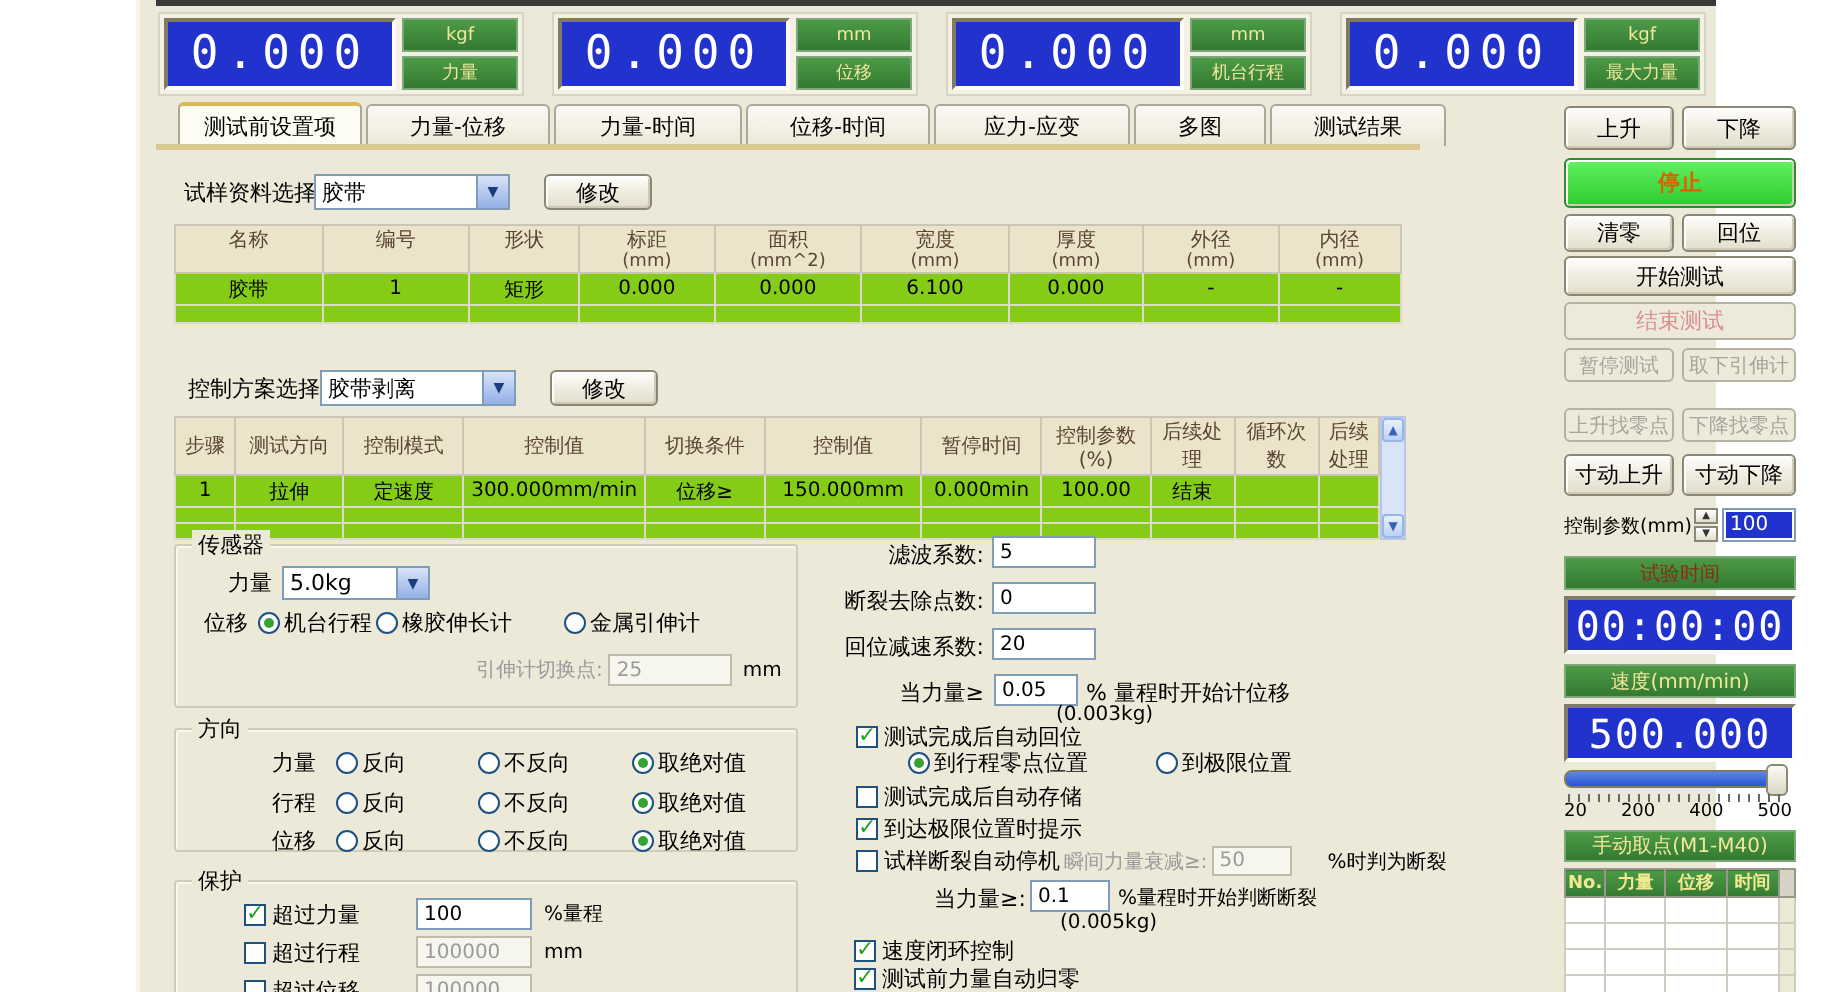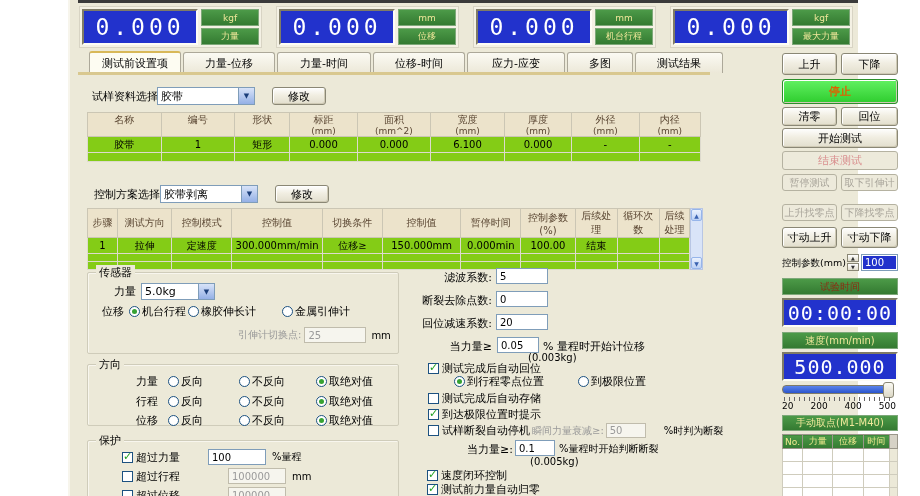--- a/index.html
+++ b/index.html
@@ -30,21 +30,21 @@
          box-shadow:inset 1px 1px 0 #fff, inset -1px -1px 0 #cfcab5; display:flex; align-items:center;
          justify-content:center; font-size:11px; cursor:pointer; white-space:nowrap; }
   .btn.dis { color:#a8a49a; background:#edeadb; box-shadow:none; border-color:#b5b2a1; cursor:default; }
   .btn.end { color:#d98f8f; }
   .btn.stop { background:linear-gradient(#62f162,#2ecc2e); border-color:#2a8f2a; color:#e05f00; font-weight:bold; }
   .selbox { background:#fff; border:1px solid #7f9db9; display:flex; align-items:center; font-size:11px; }
   .selbox .val { flex:1; padding-left:3px; white-space:nowrap; overflow:hidden; }
   .selarrow { width:16px; align-self:stretch; background:linear-gradient(#d8e3f8,#94b0e6); border-left:1px solid #7f9db9;
               display:flex; align-items:center; justify-content:center; font-size:7px; color:#1b3e7a; }
   .inp { background:#fff; border:1px solid #7f9db9; font-size:10px; display:flex; align-items:center; padding:0 3px; }
-  .inp.dis { color:#9a9a9a; background:#f6f5ee; border-color:#c0bcac;margin-left:20px; }
+  .inp.dis { color:#9a9a9a; background:#f6f5ee; border-color:#c0bcac; }
   .rd { width:11px; height:11px; border-radius:50%; background:#fff; border:1px solid #1c5180; display:inline-block;
         position:relative; flex:none; margin-right:2px; }
   .rd.sel::after { content:""; position:absolute; left:2px; top:2px; width:5px; height:5px; border-radius:50%; background:#36a233; }
   .cb { width:11px; height:11px; background:#fff; border:1px solid #1c5180; display:inline-block; position:relative;
         flex:none; margin-right:3px; }
   .cb.on::after { content:"✓"; position:absolute; left:0; top:-3px; color:#21a121; font-size:11px; font-weight:bold; }
   .fs { position:absolute; border:1px solid #cfccba; border-radius:2px; box-shadow:inset 1px 1px 0 #f8f6ee; }
   .fs .legend { position:absolute; top:-8px; left:8px; background:#ece9d8; padding:0 3px; font-size:11px; }
   .frow { display:flex; align-items:center; font-size:11px; }
 
@@ -56,21 +56,21 @@
   .hu { font-size:9px; line-height:9px; min-height:9px; }
 
   
   .side { position:absolute; left:672px; top:52px; width:116px; height:444px;margin-left:40px; }
   .side > * { position:absolute; }
   .gheader { background:linear-gradient(#4c9a48,#347a31); border:1px solid #7da879; color:#efe79a;
              display:flex; align-items:center; justify-content:center; font-size:10px; }
   .bluebox { background:#2232cc; color:#fff; border:2px solid; border-color:#7f7b66 #fdfcf5 #fdfcf5 #7f7b66;
              display:flex; align-items:center; justify-content:center; font-family:"DejaVu Sans Mono",monospace;
              font-size:20px; letter-spacing:1px; }
-  .mtable th { background:linear-gradient(#4c9a48,#347a31); color:#f0e98f; font-size:9px; font-weight:normal; border:1px solid #9a968a; }
+  .mtable th { background:linear-gradient(#4c9a48,#347a31); color:#f0e98f; font-size:9px; font-weight:bold; border:1px solid #9a968a; }
   .mtable td { background:#fff; border:1px solid #cfccbd; height:13px; }
   .mtable th.scol { background:#d6d2c6; }
   .spin { width:12px; display:flex; flex-direction:column; gap:1px; }
   .spb { flex:1; background:linear-gradient(#fefefe,#e2decd); border:1px solid #8a8775; font-size:5px;
          display:flex; align-items:center; justify-content:center; color:#333; }
   .vscroll { width:13px; background:#d9e4f8; border:1px solid #b8c6e4; display:flex; flex-direction:column; justify-content:space-between; }
   .sb { height:12px; background:linear-gradient(#eaf1fd,#bcd1f5); border:1px solid #96b5ea; color:#3a62b0; font-size:6px;
         display:flex; align-items:center; justify-content:center; border-radius:2px; }
   .track { position:absolute; left:0; top:0; width:112px; height:9px; background:linear-gradient(#5b84ec,#2b55cc);
            border:1px solid #7f7b66; border-radius:4px; }

